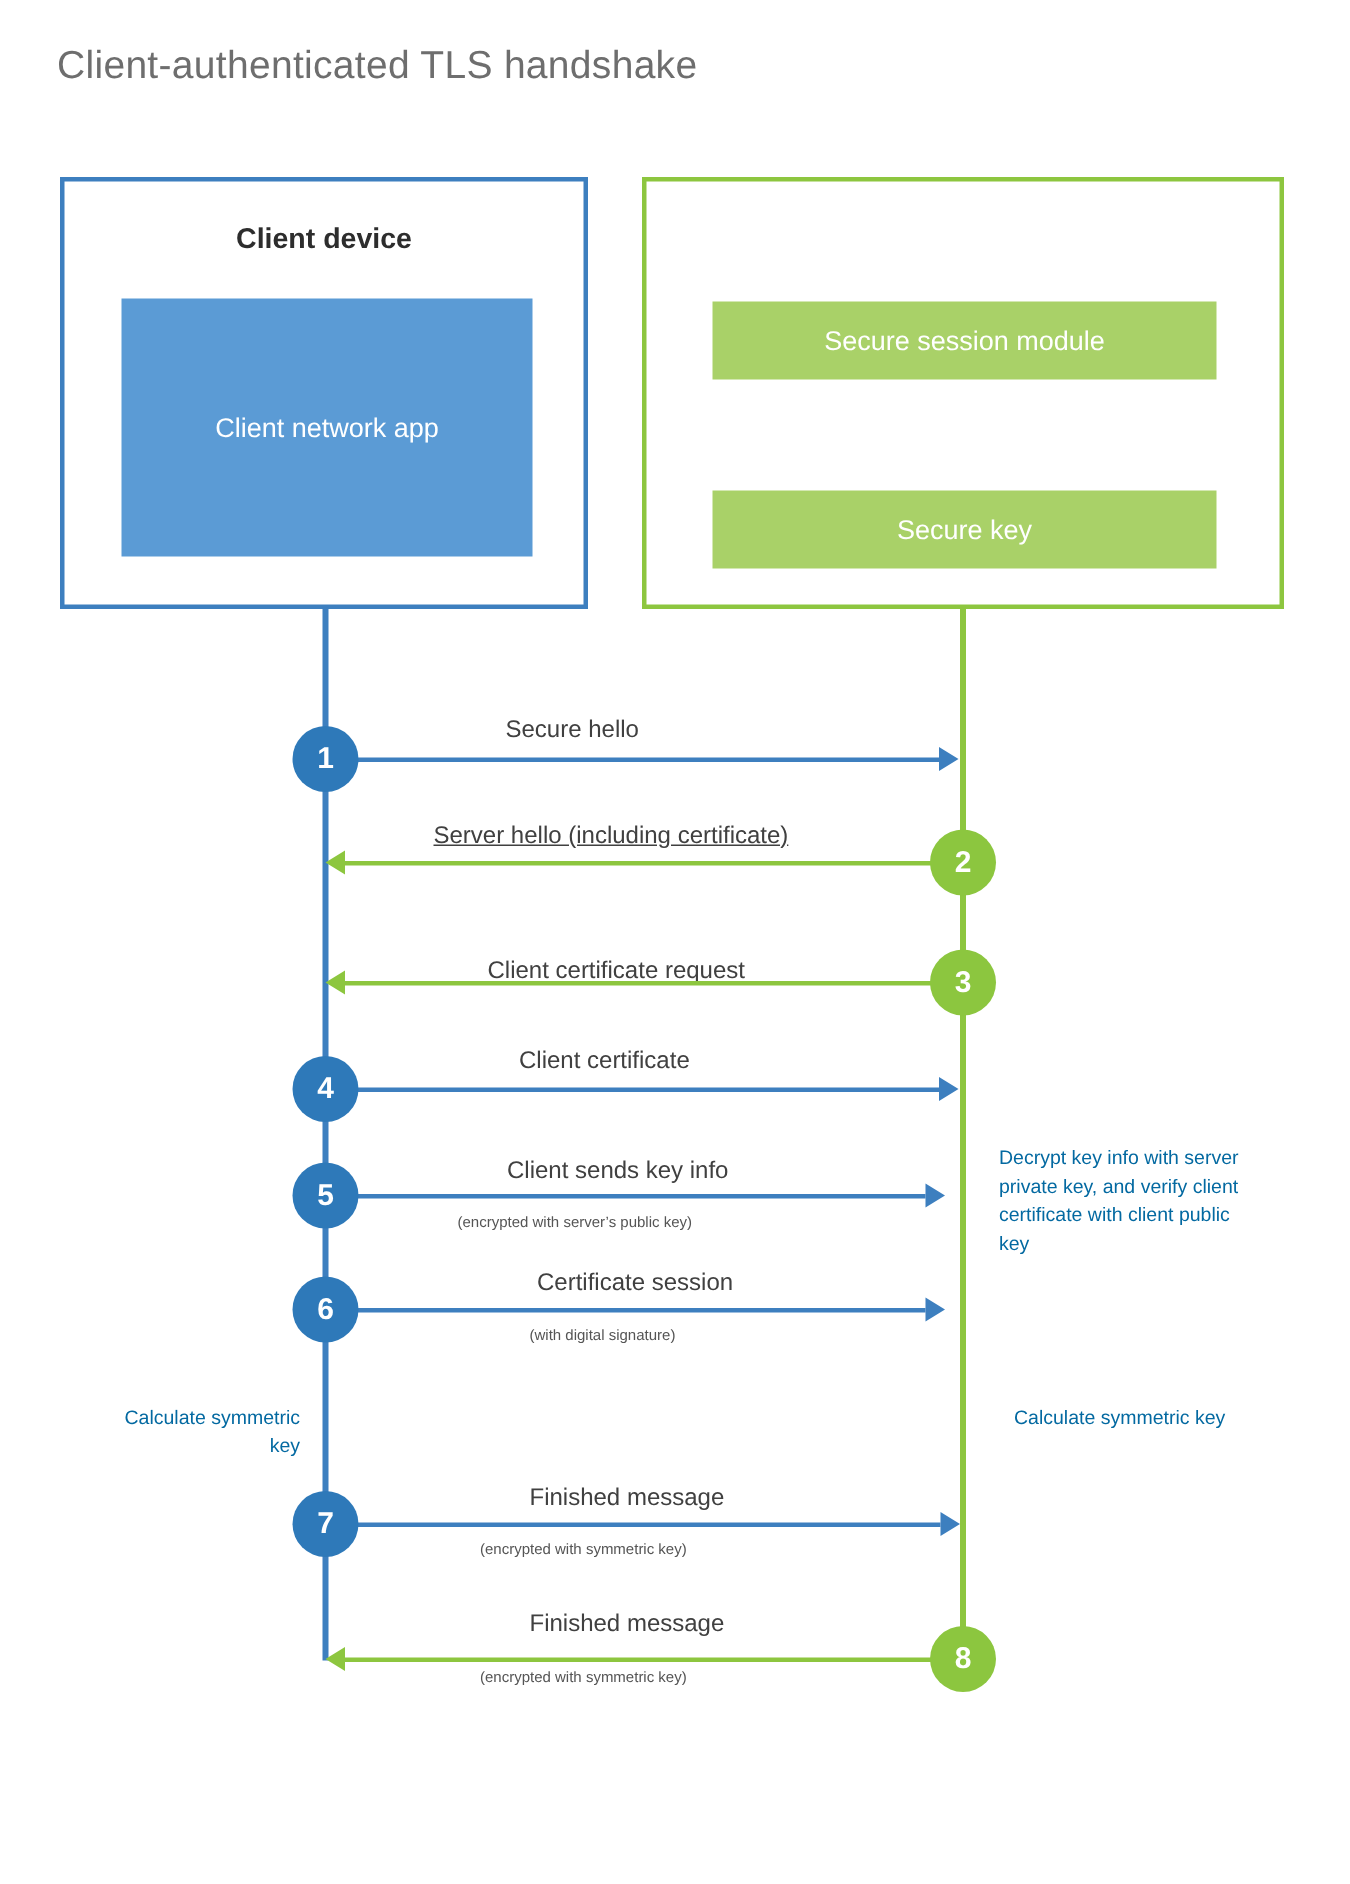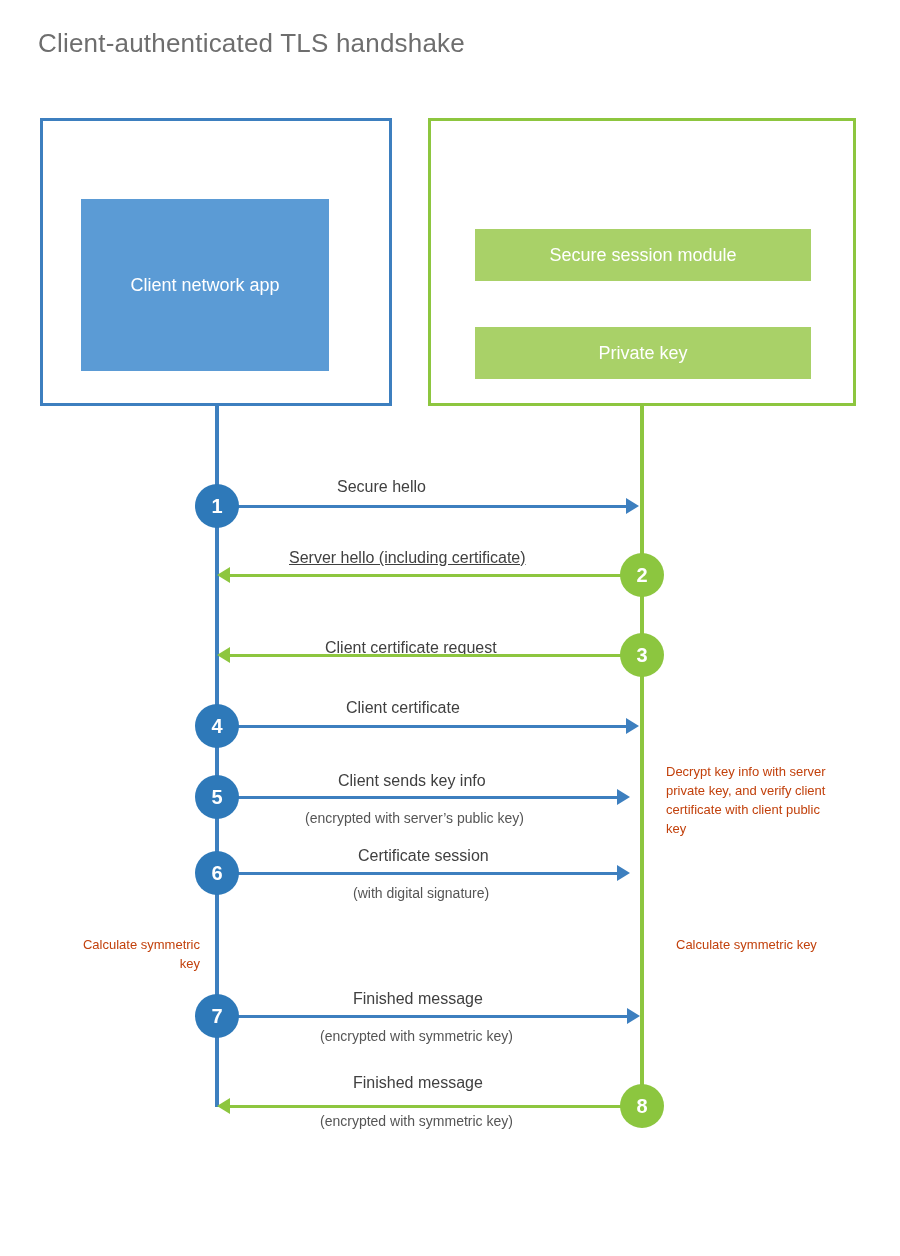--- a/index.html
+++ b/index.html
@@ -59,41 +59,41 @@
   .component {
     color: #ffffff;
     text-align: center;
     font-size: 18px;
     box-sizing: border-box;
   }
   #client-app {
     position: absolute;
     left: 38px;
     top: 78px;
-    width: 248px;
+    width: 274px;
     height: 172px;
     background: #5b9bd5;
     display: flex;
     align-items: center;
     justify-content: center;
     line-height: 1.35;
     padding: 0 18px;
     text-align: center;
   }
   .server-component {
     position: absolute;
     left: 44px;
     width: 336px;
     height: 52px;
     background: #a9d168;
     display: flex;
     align-items: center;
     justify-content: center;
   }
-  #server-comp-0 { top: 80px; margin-top: 28px; }
+  #server-comp-0 { top: 80px; }
   #server-comp-1 { top: 143px; }
   #server-comp-2 { top: 206px; }
 
   
   .lifeline {
     position: absolute;
     width: 4px;
   }
   #client-lifeline {
     left: 215px;
@@ -147,32 +147,32 @@
 
   .step-label {
     position: absolute;
     font-size: 16px;
     color: #404040;
     text-align: center;
     white-space: nowrap;
   }
   .step-sublabel {
     position: absolute;
-    font-size: 14px;
+    font-size: 10px;
     color: #555555;
     text-align: center;
     white-space: nowrap;
   }
 
   
   .side-note {
     position: absolute;
     font-size: 13px;
     line-height: 1.45;
-    color: #c2410c;
+    color: #0369a1;
   }
   #note-server-decrypt {
     left: 666px;
     top: 763px;
     width: 170px;
     text-align: left;
   }
   #note-client-symmetric {
     left: 60px;
     top: 936px;
@@ -185,26 +185,27 @@
     width: 160px;
     text-align: left;
   }
 </style>
 </head>
 <body>
 
 <div id="page-title">Client-authenticated TLS handshake</div>
 
 <div class="participant" id="client-box">
+  <div class="participant-title">Client device</div>
   <div class="component" id="client-app">Client network app</div>
 </div>
 
 <div class="participant" id="server-box">
   <div class="component server-component" id="server-comp-0">Secure session module</div>
-  <div class="component server-component" id="server-comp-2">Private key</div>
+  <div class="component server-component" id="server-comp-2">Secure key</div>
 </div>
 
 <div class="lifeline" id="client-lifeline"></div>
 <div class="lifeline" id="server-lifeline"></div>
 
 <div class="step">
   <div class="step-label" style="left:337px; top:478px;">Secure hello</div>
   <div class="arrow-line c-blue" style="left:217px; top:505px; width:409px;"></div>
   <div class="arrow-head h-blue right" style="left:626px; top:498px;"></div>
   <div class="step-badge badge-blue" style="left:195px; top:484px;">1</div>

